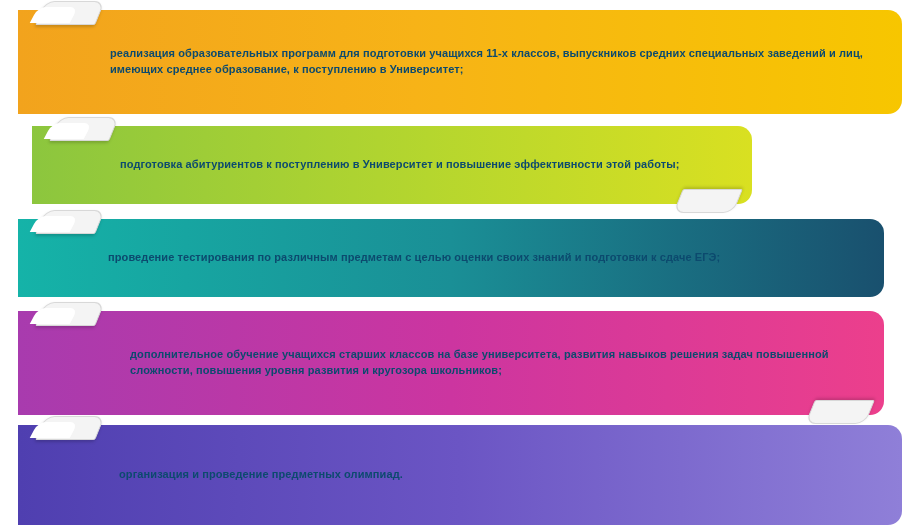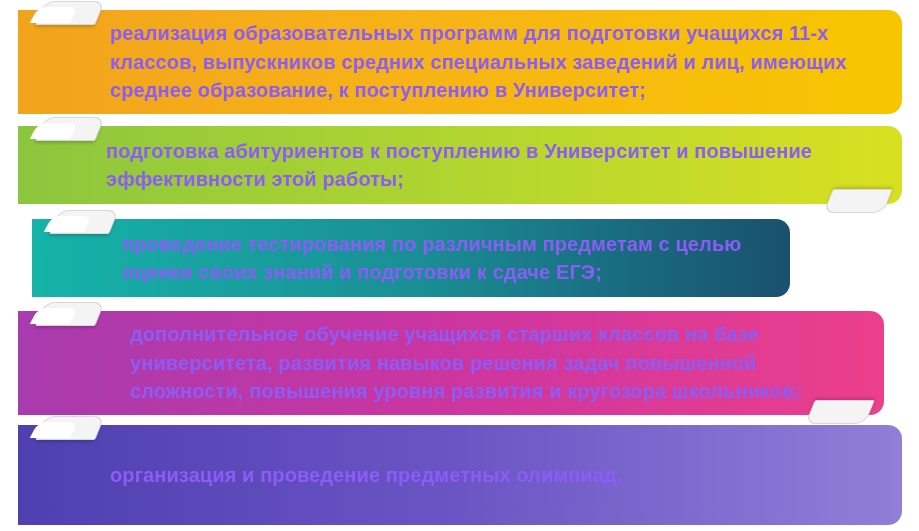--- a/index.html
+++ b/index.html
@@ -66,43 +66,43 @@
     height: 22px;
     background: #f4f4f4;
     border: 1px solid #d8d8d8;
     border-radius: 2px 2px 10px 10px;
     transform: skewX(-22deg);
     box-shadow: 0 -2px 3px rgba(0,0,0,0.16);
   }
   .banner-text {
     position: relative;
     z-index: 3;
-    color: #8b5cf6;
-    font-size: 20px;
+    color: #0c4a6e;
+    font-size: 11px;
     font-weight: bold;
     line-height: 1.42;
     letter-spacing: 0.1px;
     padding-right: 26px;
     white-space: pre-line;
   }
 
   
   #banner-0 { left: 18px;  top: 10px;  width: 884px; height: 104px; }
   #banner-0 .banner-text { margin-left: 92px; }
 
-  #banner-1 { left: 18px;  top: 126px; width: 884px; height: 78px; align-items: center; }
+  #banner-1 { left: 32px;  top: 126px; width: 720px; height: 78px; align-items: center; }
   #banner-1 .banner-text { margin-left: 88px; }
 
-  #banner-2 { left: 18px;  top: 219px; width: 758px; height: 78px; margin-left: 14px; }
+  #banner-2 { left: 18px;  top: 219px; width: 866px; height: 78px; }
   #banner-2 .banner-text { margin-left: 90px; }
 
   #banner-3 { left: 18px;  top: 311px; width: 866px; height: 104px; }
   #banner-3 .banner-text { margin-left: 112px; }
 
-  #banner-4 { left: 18px;  top: 425px; width: 884px; height: 100px; }
+  #banner-4 { left: 18px;  top: 425px; width: 884px; height: 100px; padding-left: 9px; }
   #banner-4 .banner-text { margin-left: 92px; }
 </style>
 </head>
 <body>
 
 <div id="slide">
 
   <div class="banner" id="banner-0">
     <div class="ribbon-bg" style="background: linear-gradient(90deg, #f2a31d 0%, #f7b317 45%, #f7c600 100%);"></div>
     <div class="curl"></div>

